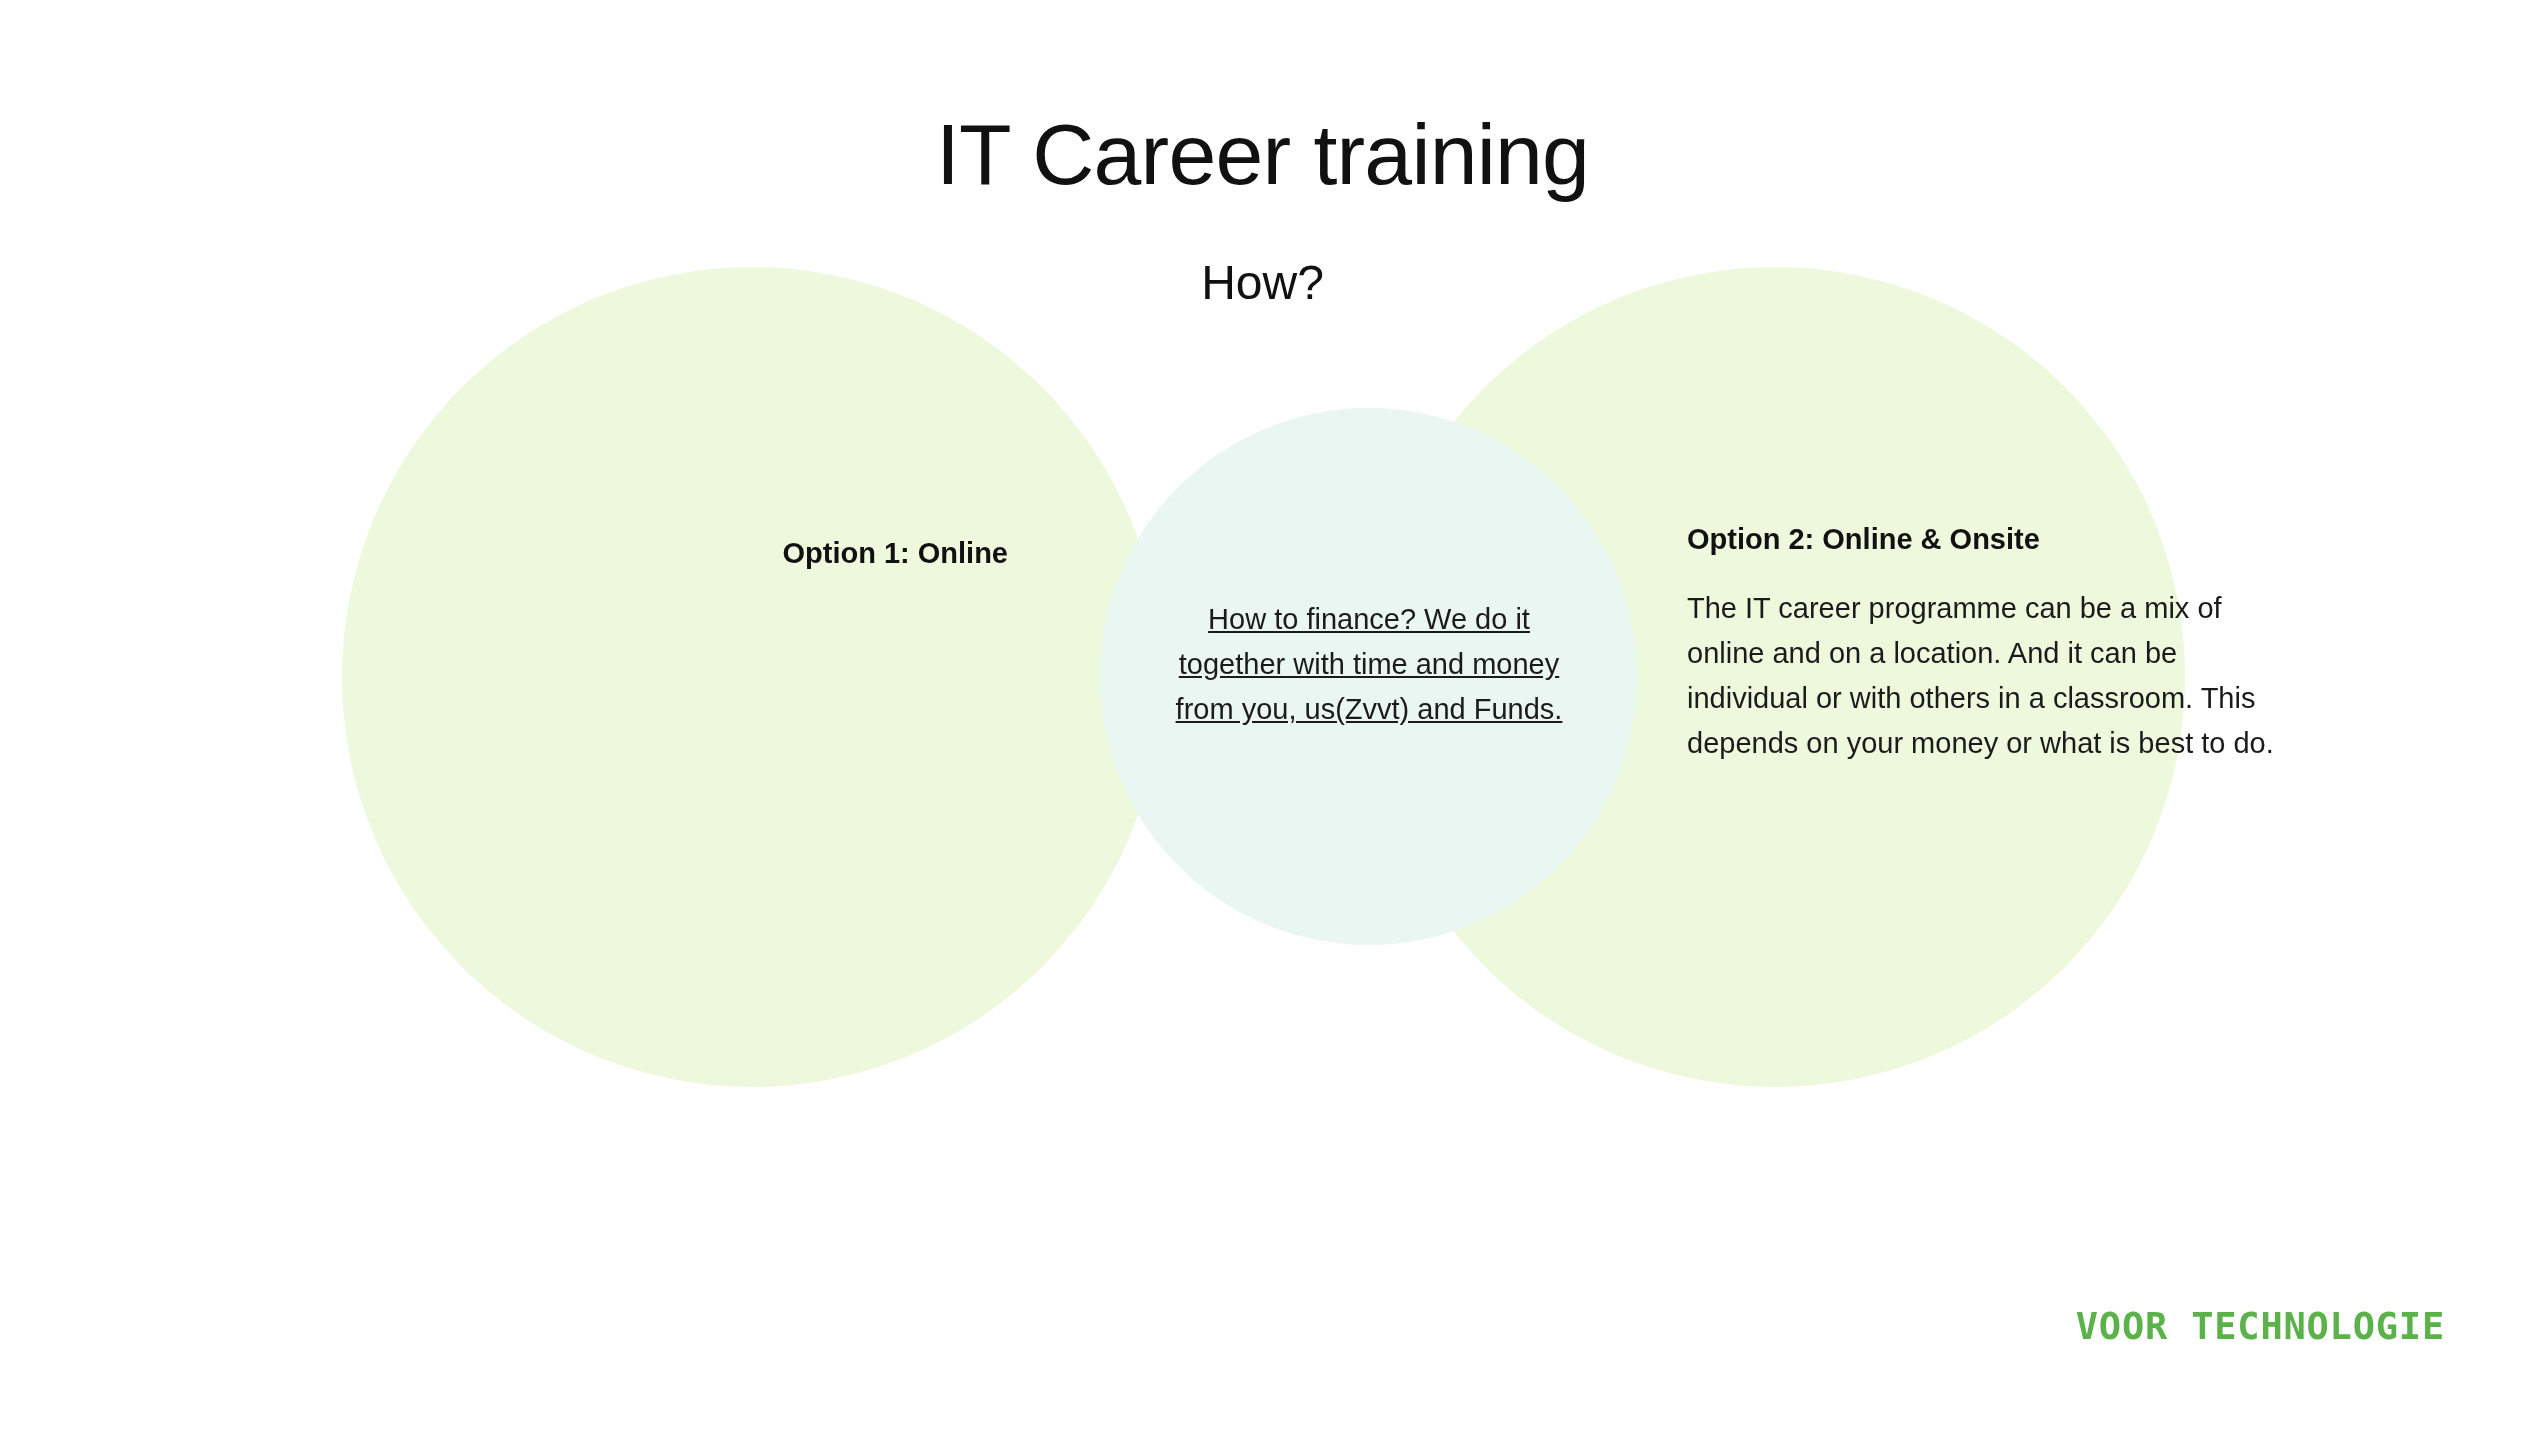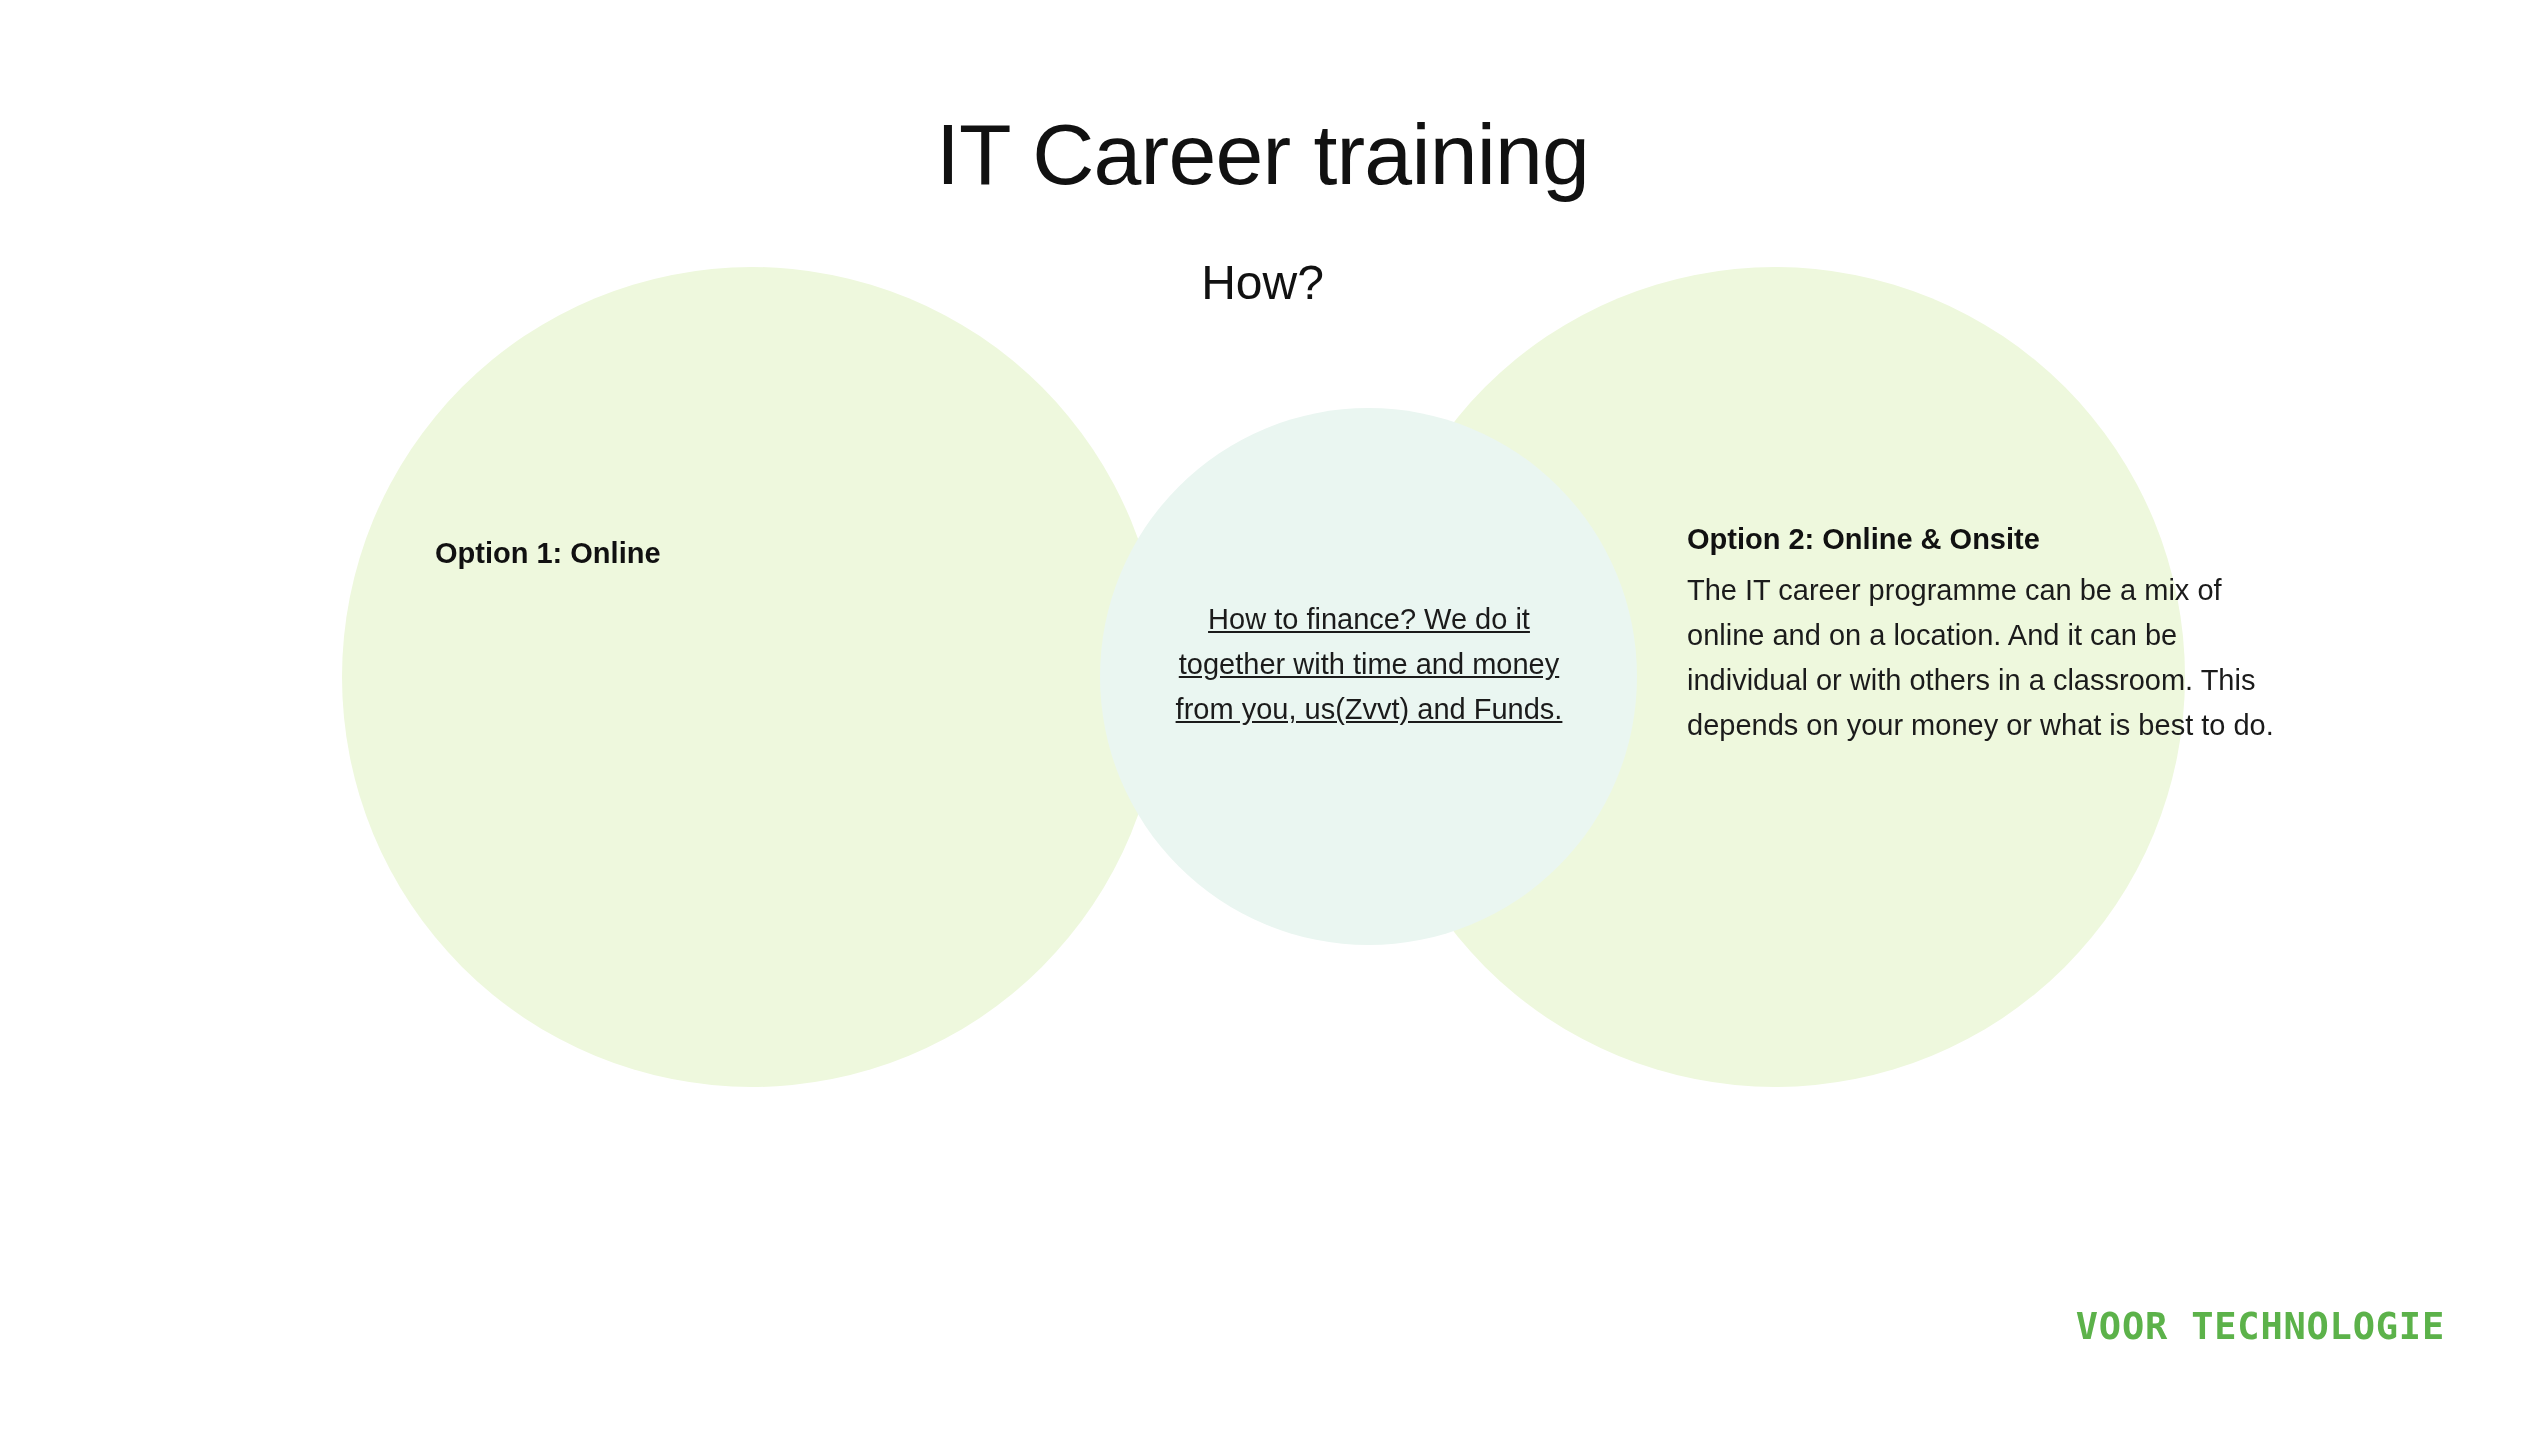--- a/index.html
+++ b/index.html
@@ -76,20 +76,21 @@
 
   
   .block {
     position: absolute;
     z-index: 5;
   }
   .block-left {
     left: 435px;
     top: 535px;
     width: 573px;
+    text-align: right;
   }
   .block-right {
     left: 1687px;
     top: 521px;
     width: 605px;
   }
   .block-center {
     left: 1158px;
     top: 597px;
     width: 422px;
@@ -98,21 +99,21 @@
   }
 
   .block-heading {
     font-size: 29px;
     font-weight: 700;
     color: #111111;
     margin: 0 0 37px 0;
     line-height: 1.25;
   }
   .block-heading.tight {
-    margin-bottom: 11px;
+    margin-bottom: 29px;
   }
   .block-body {
     font-size: 29px;
     font-weight: 400;
     color: #1b1b1b;
     line-height: 1.55;
     margin: 0;
   }
   .block-center .block-body {
     line-height: 1.55;

